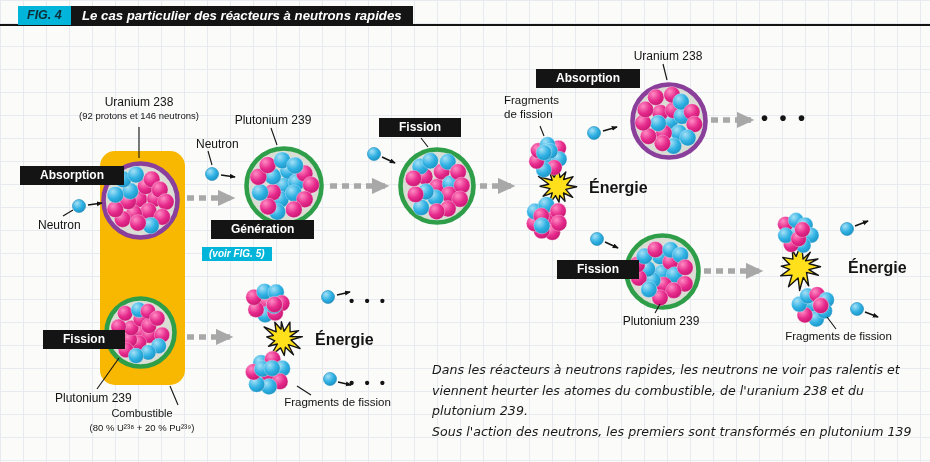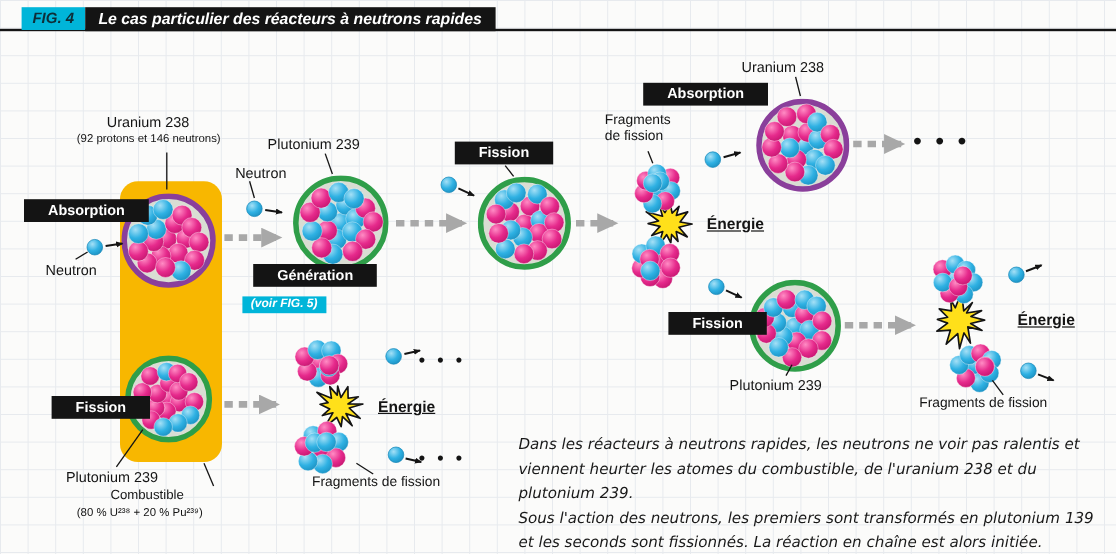--- a/index.html
+++ b/index.html
@@ -30,26 +30,26 @@
   .atom, .cluster, .burst{ position:absolute; }
   .overlay{ position:absolute; left:0; top:0; width:930px; height:462px; pointer-events:none; }
 
   .tag{
     position:absolute; background:#141414; color:#fff; font-size:12px; font-weight:bold;
     padding:2px 20px 3px; white-space:nowrap;
   }
   .tag.cyan{ background:#00b5d9; font-size:10px; font-style:italic; padding:1px 7px 2px; }
 
   .lbl{ position:absolute; font-size:12px; color:#141414; white-space:nowrap; }
-  .lbl.center{ }
+  .lbl.center{ text-align:center; }
   .lbl.small{ font-size:9.5px; }
   .lbl.mid{ font-size:11.5px; }
   .lbl .line{ display:block; line-height:13.5px; }
 
-  .energy{ position:absolute; font-size:13px; font-weight:bold; color:#141414; white-space:nowrap;text-decoration:underline; }
+  .energy{ position:absolute; font-size:16px; font-weight:bold; color:#141414; white-space:nowrap; }
   .dots{ position:absolute; color:#141414; font-weight:bold; letter-spacing:3px; white-space:nowrap; }
 
   .caption{
     position:absolute; left:432px; top:360px; width:492px;
     font-family:"DejaVu Sans", sans-serif; font-style:italic;
     font-size:12.6px; line-height:20.5px; color:#191919;
   }
 </style>
 </head>
 <body>
@@ -387,16 +387,15 @@
   <div class="energy" style="left:848px;top:259px">Énergie</div>
 
   <div class="dots" style="left:761px;top:107px;font-size:20px">• • •</div>
   <div class="dots" style="left:349px;top:292px;font-size:15px">• • •</div>
   <div class="dots" style="left:349px;top:374px;font-size:15px">• • •</div>
 
   <div class="caption">
     <div>Dans les réacteurs à neutrons rapides, les neutrons ne voir pas ralentis et</div>
     <div>viennent heurter les atomes du combustible, de l'uranium 238 et du plutonium 239.</div>
     <div>Sous l'action des neutrons, les premiers sont transformés en plutonium 139</div>
-    <div>et les seconds sont fissionnés. La réaction en chaîne est alors initiée.</div>
   </div>
 
 </div>
 
 </body></html>

